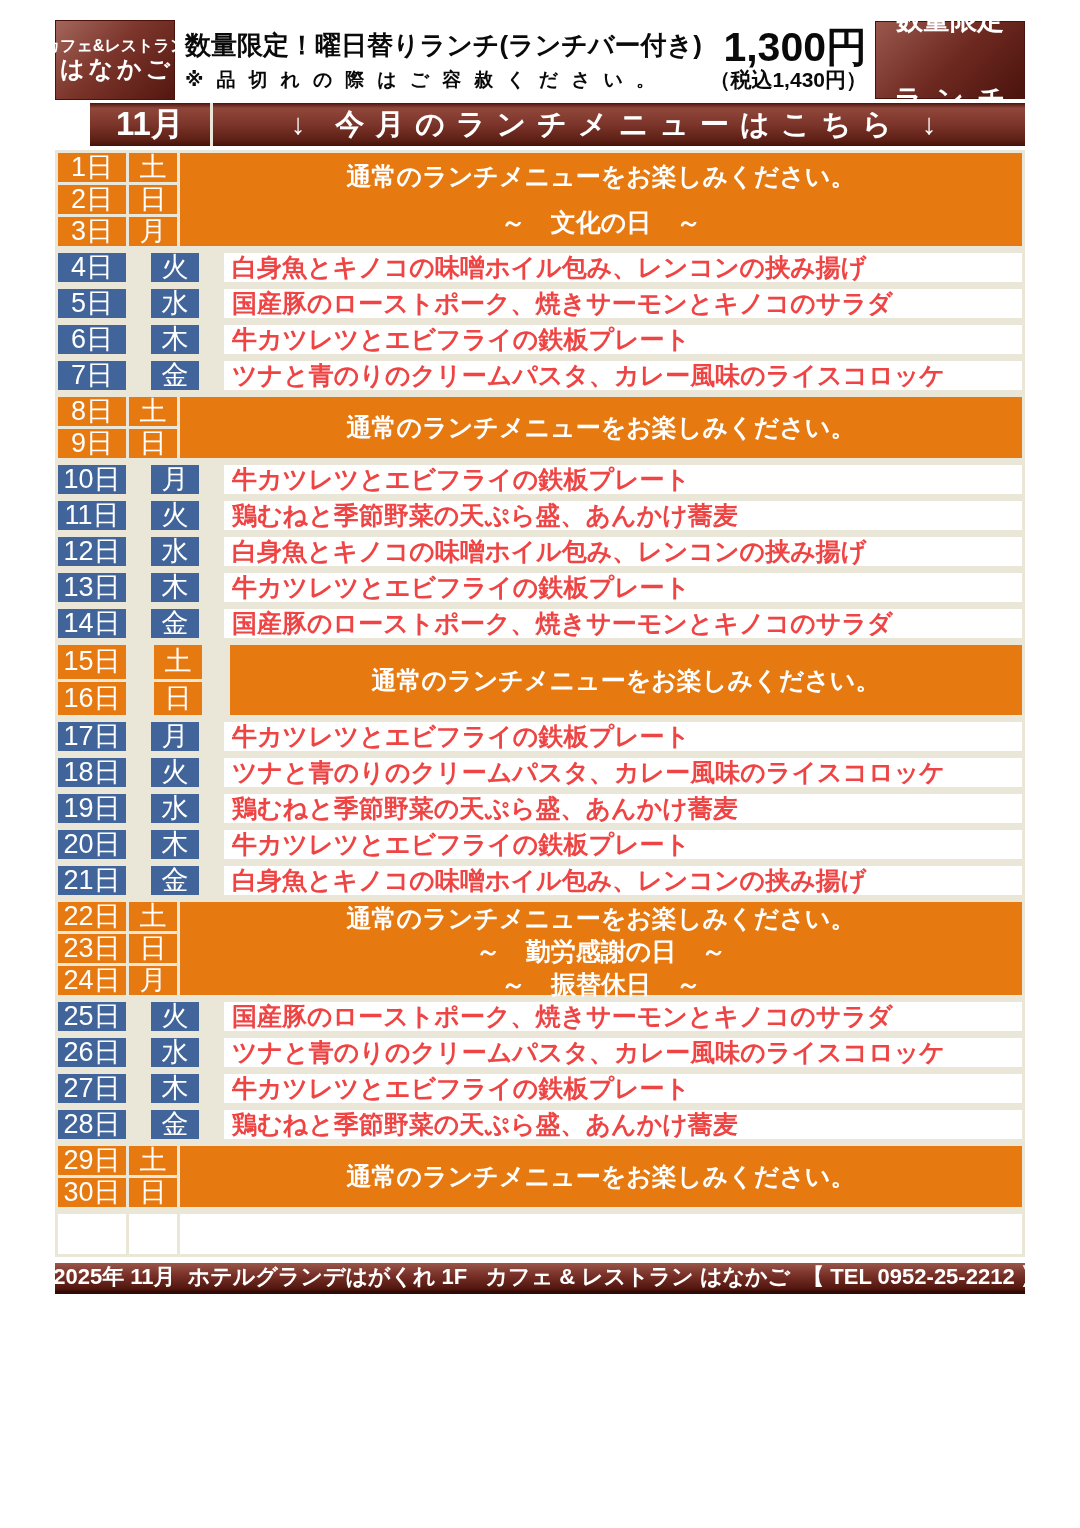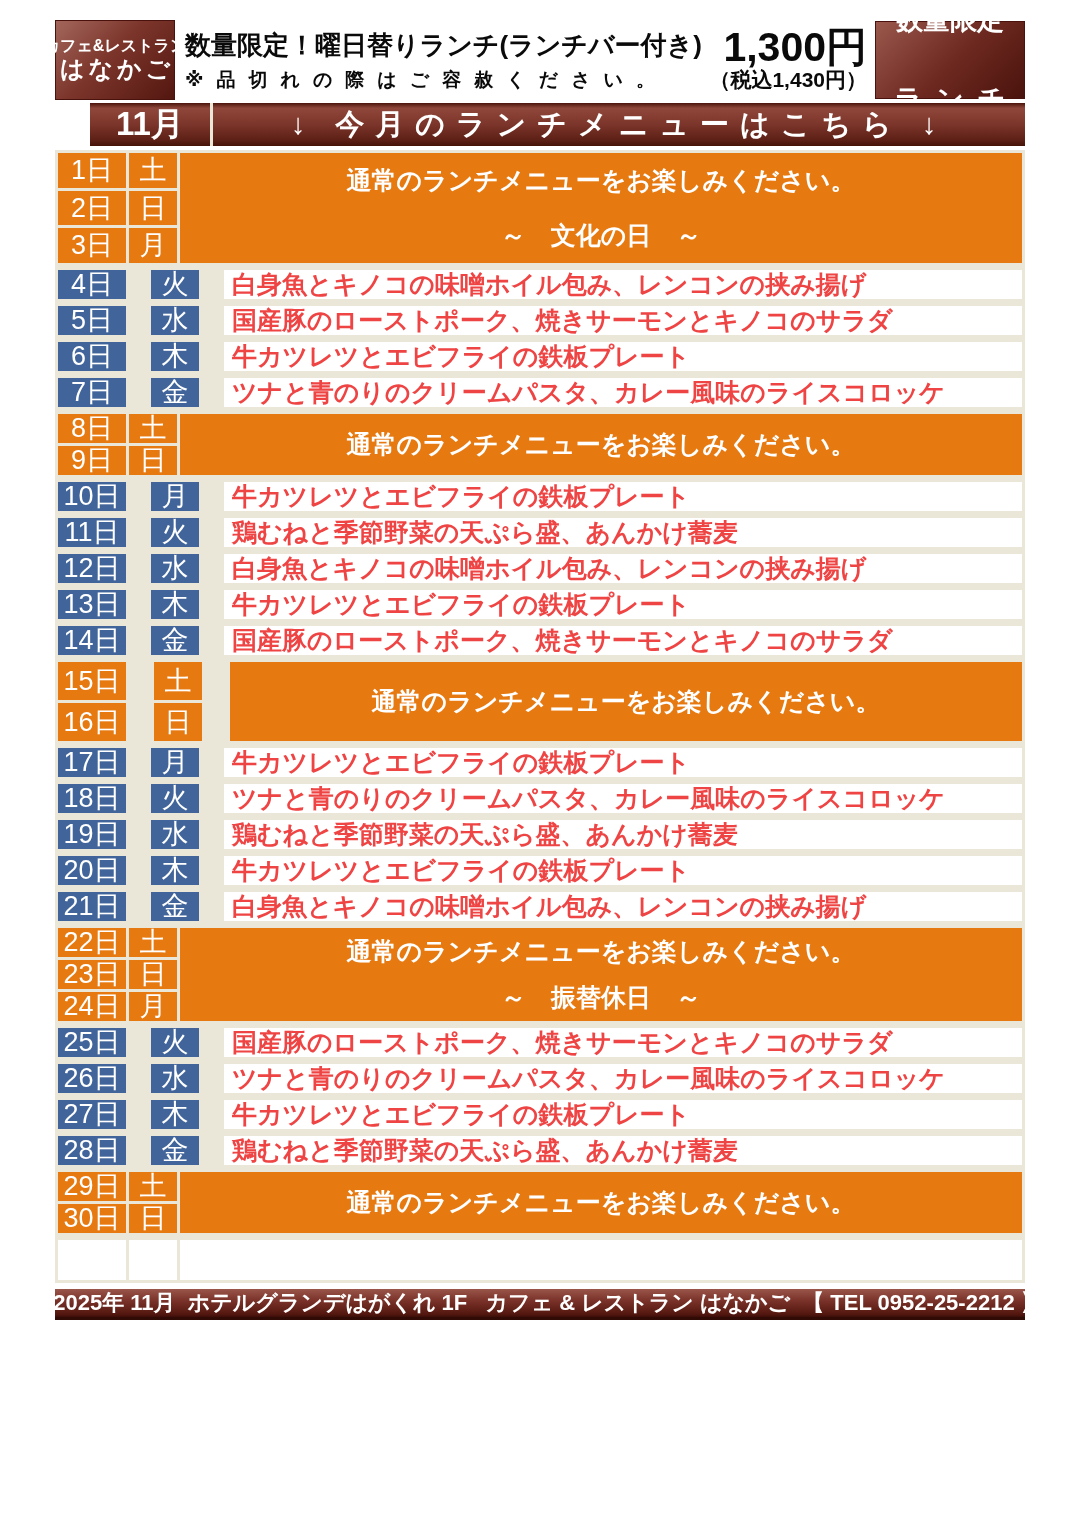--- a/index.html
+++ b/index.html
@@ -95,21 +95,21 @@
       <div class="limited-line2">ランチ</div>
     </div>
   </div>
 
   <div class="month-row">
     <div class="maroon-bar month-cell">11月</div>
     <div class="maroon-bar banner-cell">↓ 今月のランチメニューはこちら ↓</div>
   </div>
 
   <div class="calendar">
-      <div class="block weekend" style="height: 110px;">
+      <div class="block weekend" style="height: 93px;">
         <div class="col col-dates">
           <div class="date-cell">1日</div>
           <div class="date-cell">2日</div>
           <div class="date-cell">3日</div>
         </div>
         <div class="col col-dows">
           <div class="dow-cell">土</div>
           <div class="dow-cell">日</div>
           <div class="dow-cell">月</div>
         </div>
@@ -223,21 +223,21 @@
         <div class="col col-dates">
           <div class="date-cell">14日</div>
         </div>
         <div class="col col-dows">
           <div class="dow-cell">金</div>
         </div>
         <div class="menu-cell">
           <div class="menu-line">国産豚のローストポーク、焼きサーモンとキノコのサラダ</div>
         </div>
       </div>
-      <div class="block weekend" style="height: 79px; gap: 28px;">
+      <div class="block weekend" style="height: 70px; gap: 28px;">
         <div class="col col-dates">
           <div class="date-cell">15日</div>
           <div class="date-cell">16日</div>
         </div>
         <div class="col col-dows">
           <div class="dow-cell">土</div>
           <div class="dow-cell">日</div>
         </div>
         <div class="menu-cell">
           <div class="menu-line">通常のランチメニューをお楽しみください。</div>
@@ -304,20 +304,21 @@
           <div class="date-cell">23日</div>
           <div class="date-cell">24日</div>
         </div>
         <div class="col col-dows">
           <div class="dow-cell">土</div>
           <div class="dow-cell">日</div>
           <div class="dow-cell">月</div>
         </div>
         <div class="menu-cell">
           <div class="menu-line">通常のランチメニューをお楽しみください。</div>
+          <div class="menu-line">～　勤労感謝の日　～</div>
           <div class="menu-line">～　振替休日　～</div>
         </div>
       </div>
       <div class="block weekday">
         <div class="col col-dates">
           <div class="date-cell">25日</div>
         </div>
         <div class="col col-dows">
           <div class="dow-cell">火</div>
         </div>

